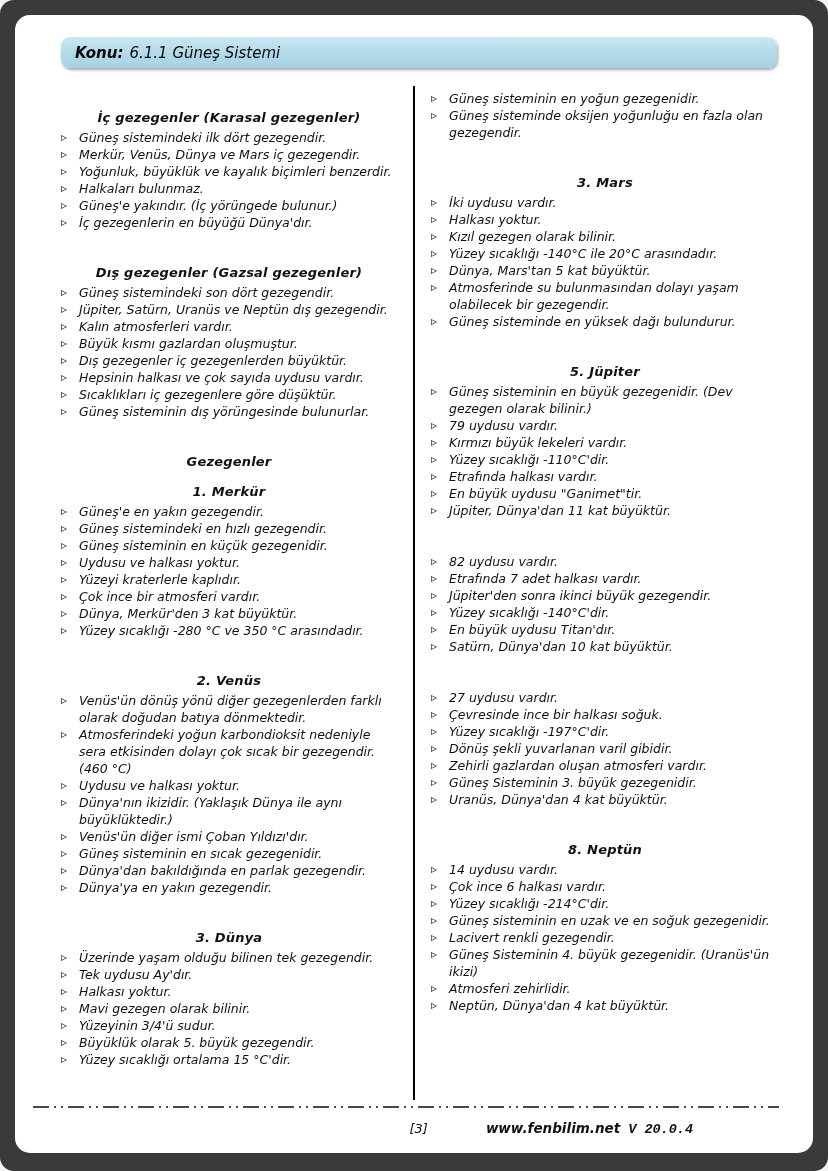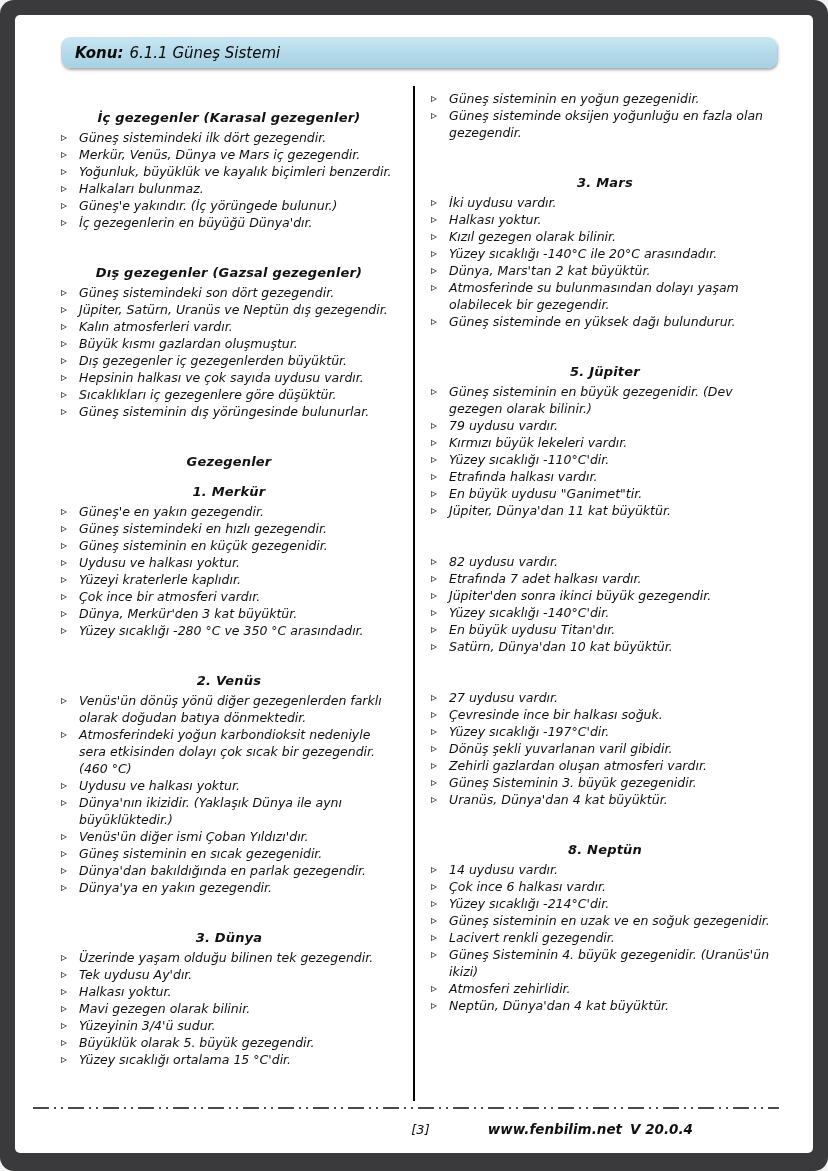--- a/index.html
+++ b/index.html
@@ -10,21 +10,21 @@
     width:828px; height:1171px;
     background:#3a3a3c;
     border-radius:14px;
     padding:15px 15px 18px 15px;
     font-family:"DejaVu Sans", sans-serif;
     color:#111;
   }
   .page {
     width:100%; height:100%;
     background:#ffffff;
-    border-radius:5px;
+    border-radius:15px;
     padding:22px 34px 10px 46px;
     display:flex; flex-direction:column;
     overflow:hidden;
   }
 
   
   .header-box {
     background:linear-gradient(180deg,#c9e7f2 0%, #b3d9e9 55%, #a6d2e4 100%);
     border-radius:9px;
     padding:7px 14px 6px 14px;
@@ -83,21 +83,21 @@
   .footer-row {
     flex:0 0 auto;
     display:flex;
     justify-content:flex-end;
     align-items:baseline;
     gap:58px;
     padding:4px 86px 6px 0;
   }
   .page-number { font-size:13px; font-style:italic; }
   .footer-site { font-size:13.5px; font-weight:bold; font-style:italic; }
-  .footer-site .ver { margin-left:8px; }
+  .footer-site .ver { margin-left:8px;font-family:Liberation Mono, monospace; }
 </style>
 </head>
 <body>
 
 <div class="page-frame">
   <div class="page">
 
     <div class="header-box">
       <span class="header-label">Konu:</span><span class="header-title">6.1.1 Güneş Sistemi</span>
     </div>
@@ -296,21 +296,21 @@
             <div class="item">
               <span class="bullet">▹</span>
               <span class="item-text">Kızıl gezegen olarak bilinir.</span>
             </div>
             <div class="item">
               <span class="bullet">▹</span>
               <span class="item-text">Yüzey sıcaklığı -140°C ile 20°C arasındadır.</span>
             </div>
             <div class="item">
               <span class="bullet">▹</span>
-              <span class="item-text">Dünya, Mars'tan 2 kat büyüktür.</span>
+              <span class="item-text">Dünya, Mars'tan 5 kat büyüktür.</span>
             </div>
             <div class="item">
               <span class="bullet">▹</span>
               <span class="item-text">Atmosferinde su bulunmasından dolayı yaşam olabilecek bir gezegendir.</span>
             </div>
             <div class="item">
               <span class="bullet">▹</span>
               <span class="item-text">Güneş sisteminde en yüksek dağı bulundurur.</span>
             </div>
           </section>

